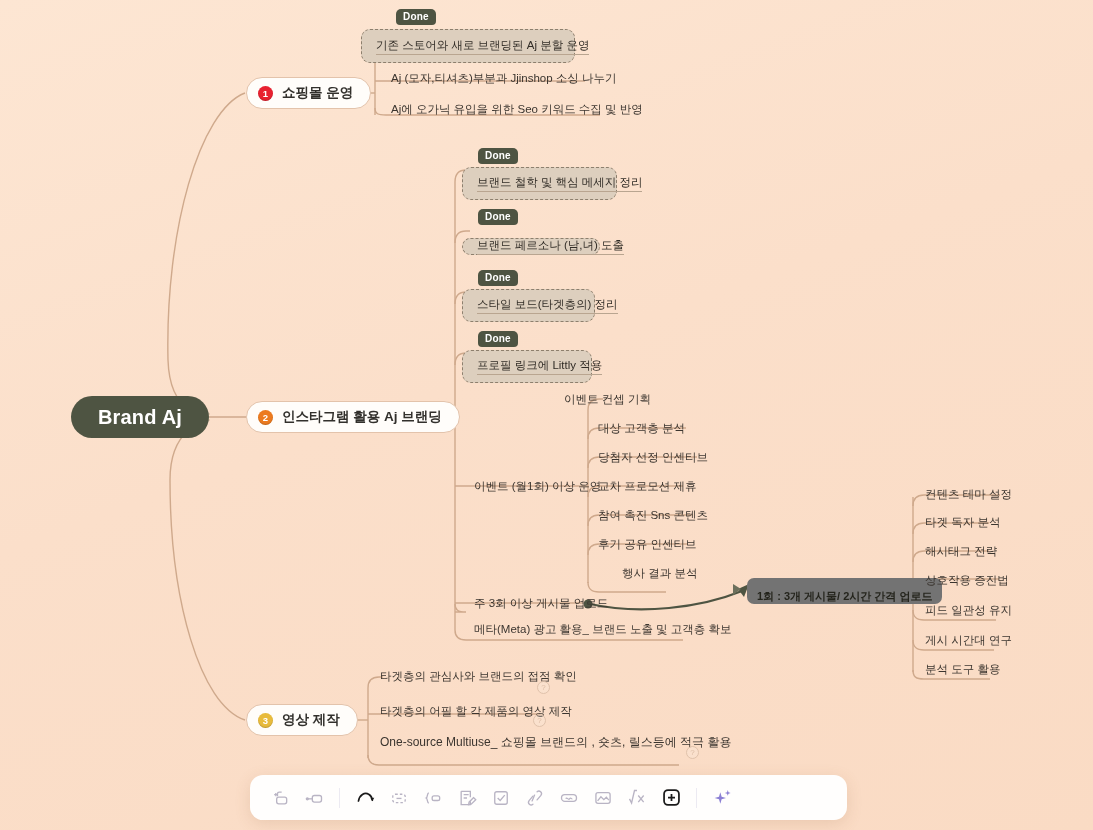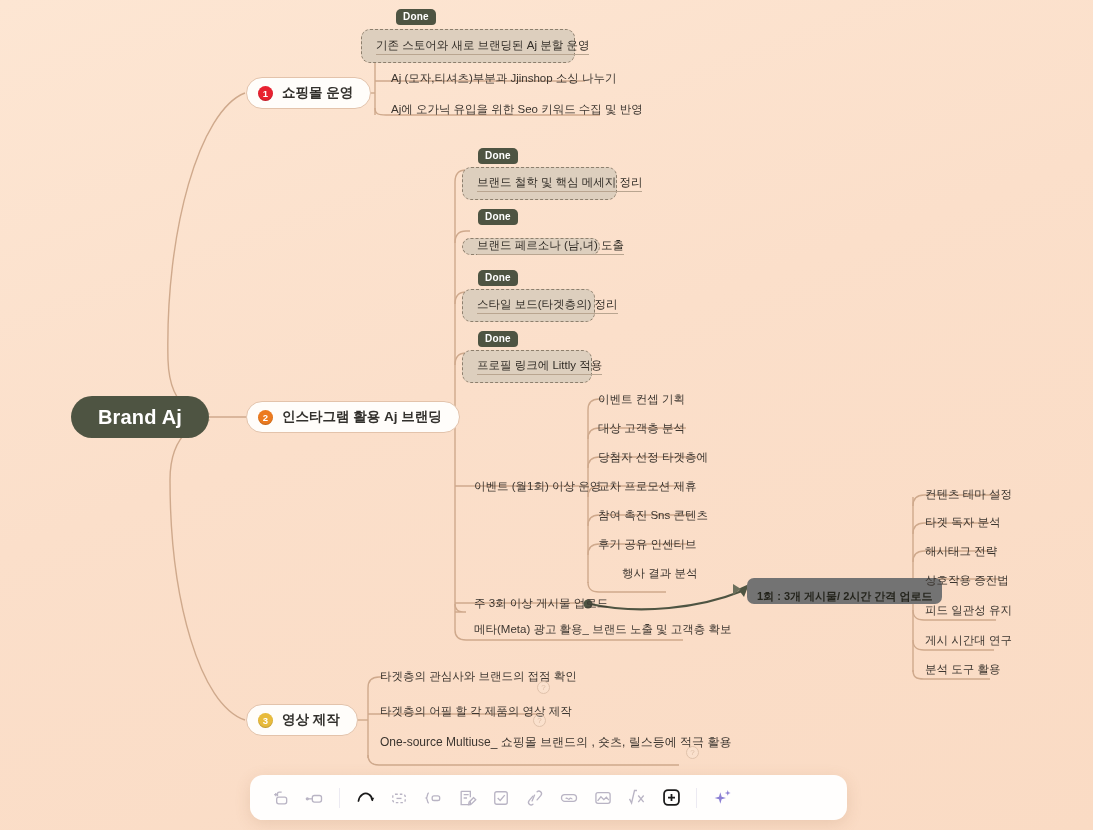--- a/index.html
+++ b/index.html
@@ -201,28 +201,28 @@
 
   <div class="done-tag" style="left:478px; top:331px;">Done</div>
   <div class="card" style="left:462px; top:350px; width:130px; height:33px;">
     <span class="u">프로필 링크에 Littly 적용</span>
   </div>
 
   <div class="leaf" style="left:474px; top:478px;">
     <span>이벤트 (월1회) 이상 운영</span>
   </div>
 
-  <div class="leaf" style="left:598px; top:391px;">
+  <div class="leaf" style="left:564px; top:391px;">
     <span>이벤트 컨셉 기획</span>
   </div>
   <div class="leaf" style="left:598px; top:420px;">
     <span>대상 고객층 분석</span>
   </div>
   <div class="leaf" style="left:598px; top:449px;">
-    <span>당첨자 선정 타겟층에</span>
+    <span>당첨자 선정 인센티브</span>
   </div>
   <div class="leaf" style="left:598px; top:478px;">
     <span>교차 프로모션 제휴</span>
   </div>
   <div class="leaf" style="left:598px; top:507px;">
     <span>참여 촉진 Sns 콘텐츠</span>
   </div>
   <div class="leaf" style="left:598px; top:536px;">
     <span>후기 공유 인센티브</span>
   </div>

